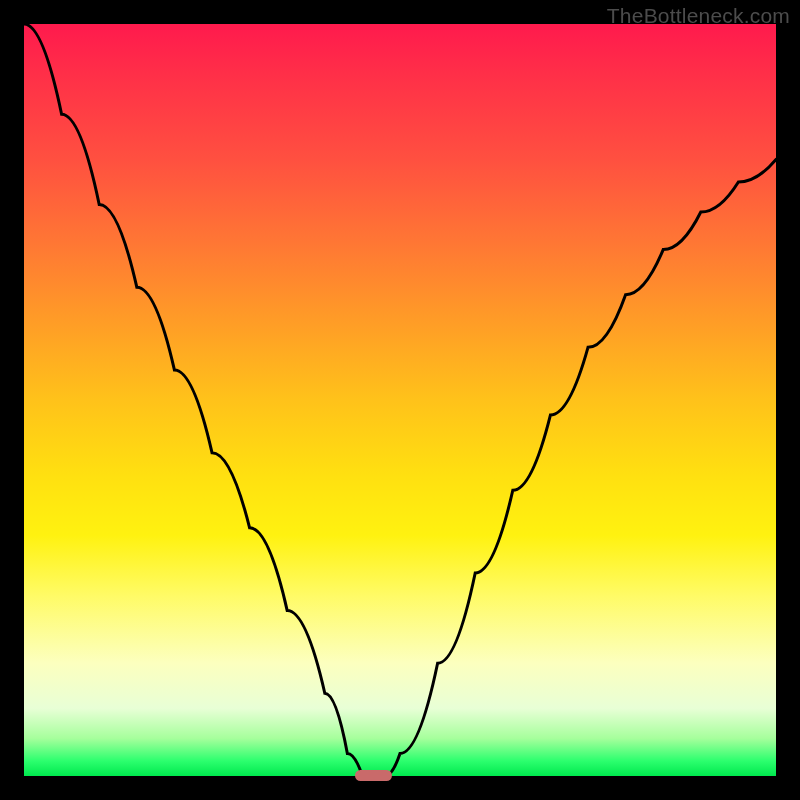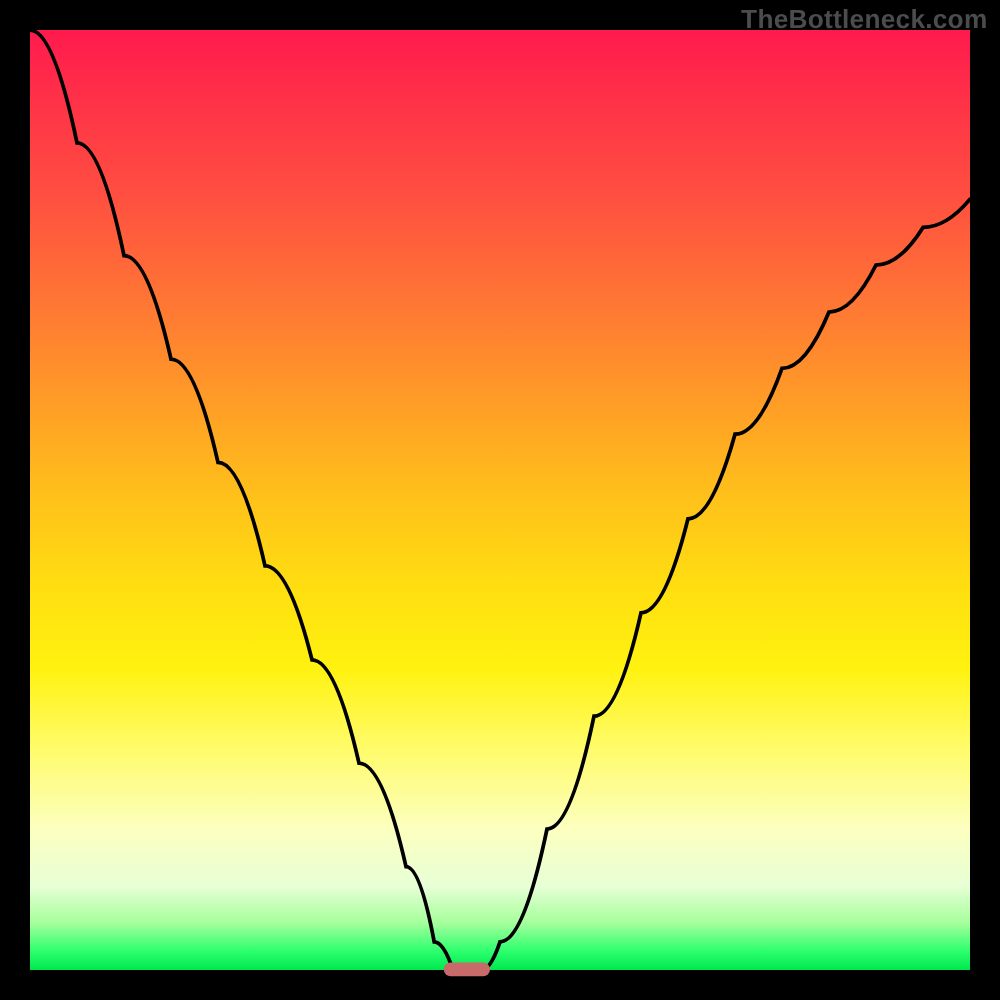--- a/index.html
+++ b/index.html
@@ -33,21 +33,21 @@
       #2cff6e 98%,
       #00e84e 100%
     );
   }
   .watermark {
     position: absolute;
     top: 4px;
     right: 10px;
     color: #4c4c4c;
     font-size: 21px;
-    font-weight: 700;
+    font-weight: 400;
     letter-spacing: 0.2px;
     z-index: 10;
     margin-left: 28px;
   }
   .curve-svg {
     position: absolute;
     left: 24px;
     top: 24px;
     width: 752px;
     height: 752px;

